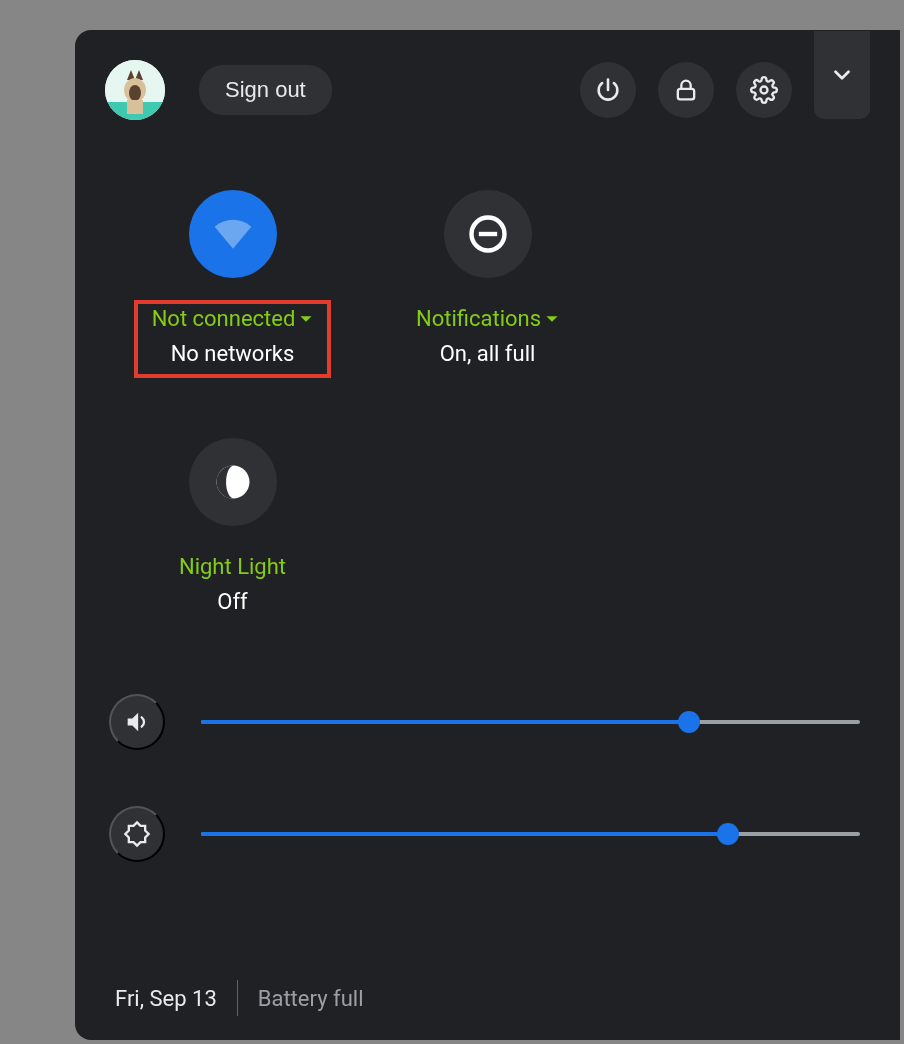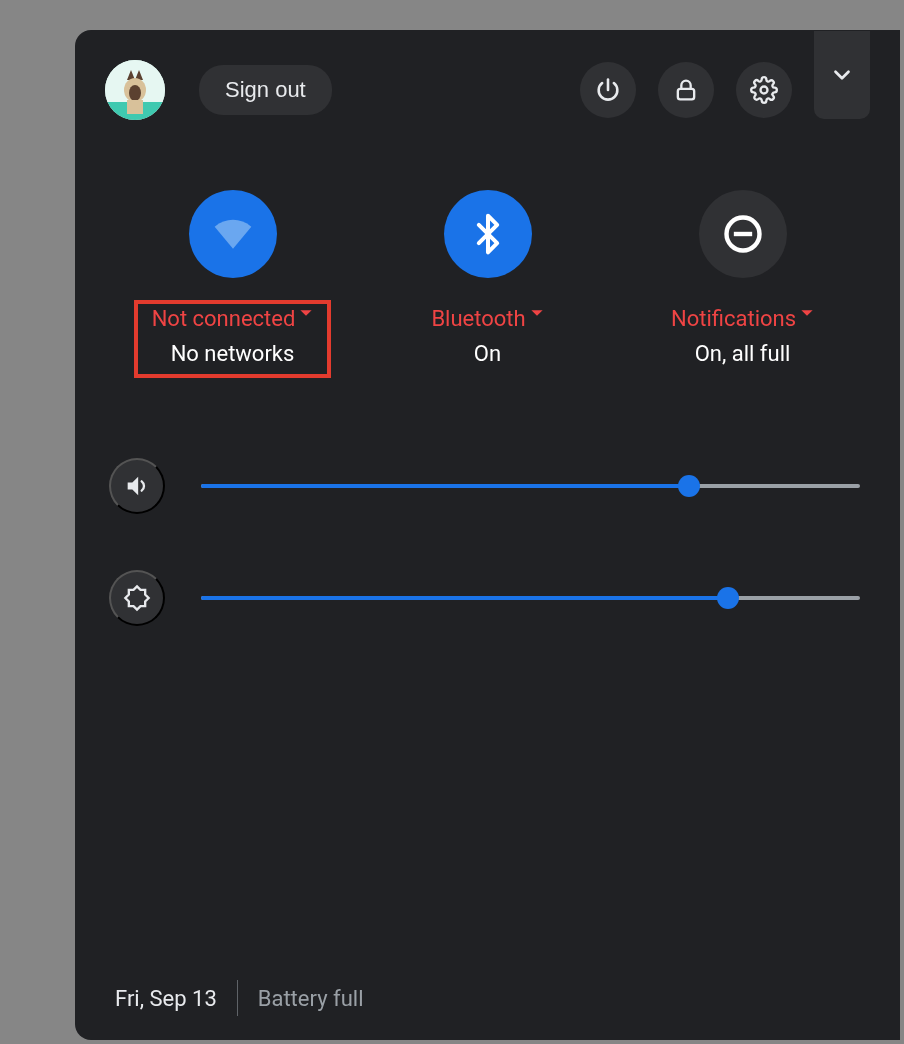--- a/index.html
+++ b/index.html
@@ -107,23 +107,23 @@
       display: flex;
       align-items: center;
       justify-content: center;
     }
     .tile-icon svg { width: 44px; height: 44px; }
     .tile-icon.on { background: #1a73e8; color: #fff; }
     .tile-icon.off { background: #303134; color: #e8eaed; }
     .tile-label-row {
       margin-top: 28px;
       display: flex;
-      align-items: flex-start;
+      align-items: center;
       gap: 4px;
-      color: #ef4444;
+      color: #84cc16;
       font-size: 22px;
     }
     .tile-label-row .caret { width: 14px; height: 14px; }
     .tile-sub {
       margin-top: 10px;
       color: #ffffff;
       font-size: 22px;
     }
     .hl-box {
       border: 4px solid #e33b2e;
@@ -259,51 +259,49 @@
         <div class="tile-label-row" style="margin-top:0;">
           <span>Not connected</span>
           <svg class="caret" viewBox="0 0 10 10" fill="currentColor">
               <path d="M1 3 L5 7 L9 3 Z"></path>
             </svg>
         </div>
         <div class="tile-sub">No networks</div>
       </div>
     </div>
 
-    <div class="tile">
-      <div class="tile-icon on">
-        <svg viewBox="0 0 24 24" fill="none" stroke="#fff" stroke-width="2.2" stroke-linejoin="round" stroke-linecap="round">
-          <path d="M7 7l10 10-5 5V2l5 5L7 17"></path>
-        </svg>
-      </div>
-      <div class="tile-label-row">
-        <span>Bluetooth</span>
-        <svg class="caret" viewBox="0 0 10 10" fill="currentColor">
-            <path d="M1 3 L5 7 L9 3 Z"></path>
-          </svg>
-      </div>
-      <div class="tile-sub">On</div>
-    </div>
 
     <div class="tile">
       <div class="tile-icon off">
         <svg viewBox="0 0 24 24" fill="none" stroke="#fff" stroke-width="2.4">
           <circle cx="12" cy="12" r="9"></circle>
             <line x1="7" y1="12" x2="17" y2="12"></line>
         </svg>
       </div>
       <div class="tile-label-row">
         <span>Notifications</span>
         <svg class="caret" viewBox="0 0 10 10" fill="currentColor">
             <path d="M1 3 L5 7 L9 3 Z"></path>
           </svg>
       </div>
       <div class="tile-sub">On, all full</div>
     </div>
 
+    <div class="tile" style="grid-column:1;">
+      <div class="tile-icon off">
+        <svg viewBox="0 0 24 24">
+          <circle cx="12" cy="12" r="9" fill="#fff"></circle>
+          <path d="M12 3a9 9 0 0 0 0 18c-5-2-5-16 0-18z" fill="#303134"></path>
+        </svg>
+      </div>
+      <div class="tile-label-row">
+        <span>Night Light</span>
+      </div>
+      <div class="tile-sub">Off</div>
+    </div>
   </div>
 
   <div class="sliders">
     <div class="slider-row">
       <button class="slider-icon">
         <svg viewBox="0 0 24 24" fill="currentColor">
           <path d="M4 9v6h4l5 5V4L8 9H4z"></path>
           <path d="M16 8a5 5 0 0 1 0 8" fill="none" stroke="currentColor" stroke-width="2" stroke-linecap="round"></path>
         </svg>
       </button>

